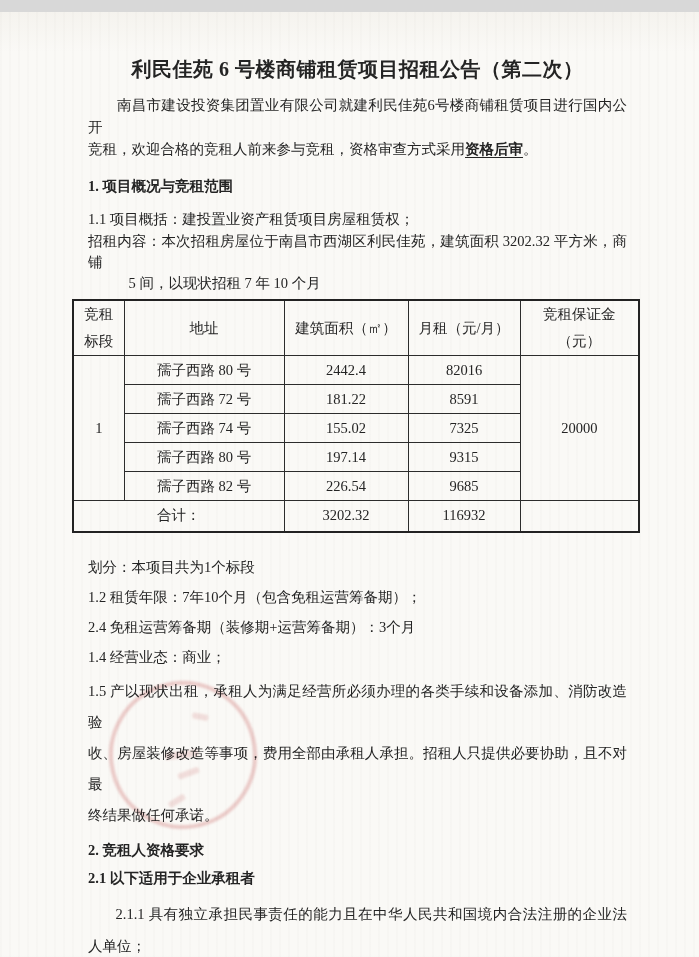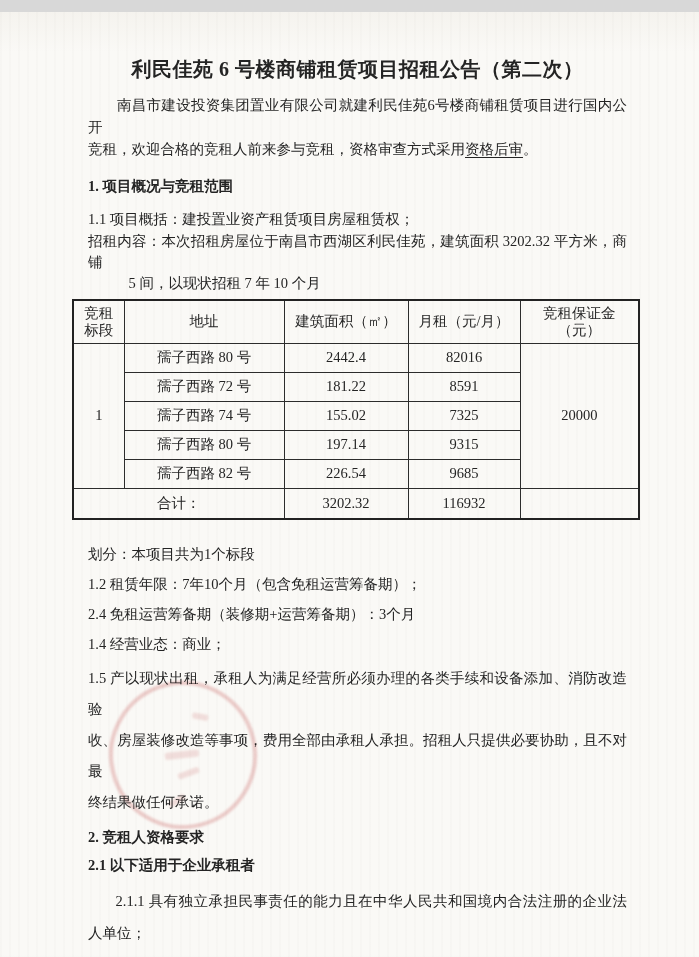--- a/index.html
+++ b/index.html
@@ -19,36 +19,36 @@
     background:
       repeating-linear-gradient(90deg, rgba(120,115,105,0.025) 0 2px, rgba(0,0,0,0) 2px 9px),
       linear-gradient(180deg, rgba(230,225,215,0.25) 0, rgba(0,0,0,0) 40px),
       linear-gradient(0deg, rgba(180,175,165,0.18) 0, rgba(0,0,0,0) 14px);
   }
   .content { position:relative; padding:44px 72px 0 88px; font-size:14.5px; line-height:21px; }
 
   .doc-title { text-align:center; font-size:20px; line-height:27px; font-weight:bold; letter-spacing:0.5px; }
   .line-just { text-align:justify; text-align-last:justify; }
   .indent2 { text-indent:2em; }
-  .u { text-decoration:underline; text-underline-offset:3px; }
+  .u { text-decoration:underline; text-underline-offset:3px;font-weight:bold; }
 
   .intro { margin-top:11px; line-height:22px; }
   .sec-heading { margin-top:16px; font-weight:bold; }
   .item { margin-top:9px; }
 
   
   table.fee { border-collapse:collapse; margin:5px 0 0 -16px; table-layout:fixed; width:566px;
               font-size:14.5px; }
   table.fee th, table.fee td {
     border:1.5px solid #2c2c2c; text-align:center; vertical-align:middle;
     font-weight:normal; padding:0 2px; overflow:hidden;
   }
   table.fee { border:2px solid #222; }
   .pre { white-space:pre-line; }
-  tr.hdr { height:43px; line-height:17px; }
+  tr.hdr { height:43px; line-height:27px; }
   tr.r { height:29px; }
   tr.total { height:31px; }
 
   .after-table { margin-top:24px; }
   .para15 { margin-top:8px; line-height:31px; }
   .para211 { margin-top:9px; line-height:32px; }
   .sec2-h { margin-top:9px; font-weight:bold; }
   .sub-bold { margin-top:7px; font-weight:bold; }
 
   

